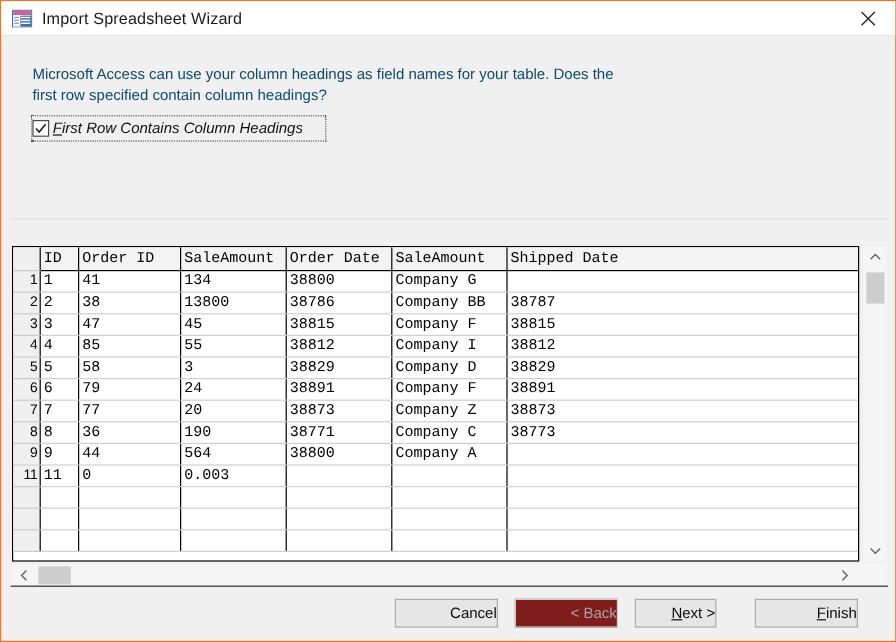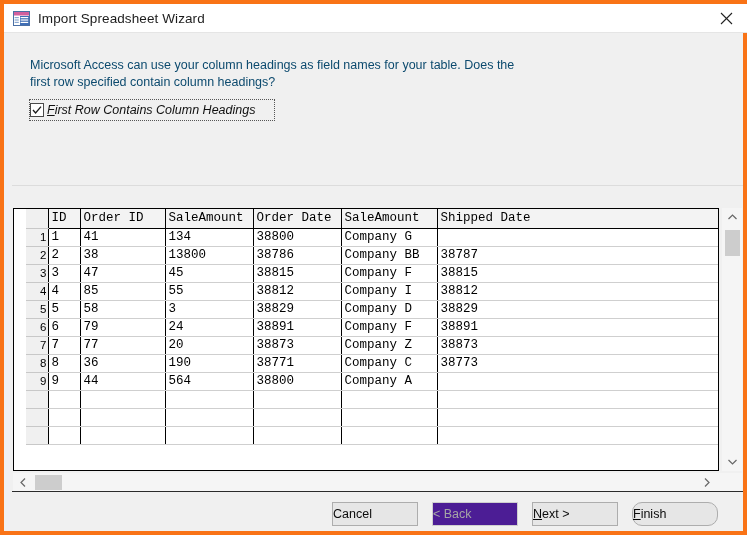--- a/index.html
+++ b/index.html
@@ -16,21 +16,21 @@
     color: #000;
     overflow: hidden;
   }
 
   .dialog {
     position: relative;
     width: 747px;
     height: 535px;
     background: #f0f0f0;
     box-sizing: border-box;
-    border: 4px solid #f97316;
+    border: 1px solid #f97316;
   }
 
   
   .titlebar {
     position: absolute;
     left: 0; top: 0;
     width: 745px;
     height: 28px;
     background: #ffffff;
     display: flex;
@@ -131,21 +131,20 @@
   }
   .grid-frame {
     position: absolute;
     left: 0; top: 0;
     width: 706px;
     height: 263px;
     border: 1px solid #000;
     background: #fff;
     box-sizing: border-box;
     overflow: hidden;
-    padding-left: 12px;
   }
 
   table.preview {
     border-collapse: collapse;
     table-layout: fixed;
     width: 704px;
     font-family: "Liberation Mono", monospace;
     font-size: 12.5px;
   }
   table.preview th,
@@ -280,35 +279,35 @@
     top: 4px;
     height: 24px;
     background: #e6e6e6;
     border: 1px solid #adadad;
     box-sizing: border-box;
     font-family: "Liberation Sans", sans-serif;
     font-size: 12.5px;
     color: #0c0c0c;
     display: flex;
     align-items: center;
-    justify-content: flex-start;
+    justify-content: flex-end;
     cursor: pointer;
     user-select: none;
   }
   .btn u { text-decoration: underline; }
   .btn.disabled {
     color: #a6a6a6;
-    background: #4c1d95;
+    background: #7f1d1d;
     border-color: #cfcfcf;
     cursor: default;
   }
   .btn-cancel { left: 328px; width: 86px; }
   .btn-back   { left: 428px; width: 86px; }
-  .btn-next   { left: 528px; width: 86px; }
-  .btn-finish { left: 628px; width: 86px; border-radius: 10px; }
+  .btn-next   { left: 528px; width: 68px; }
+  .btn-finish { left: 628px; width: 86px; }
 </style>
 </head>
 <body>
 
 <div class="dialog">
 
   <div class="titlebar">
     <span class="title-icon">
       <svg width="17" height="15" viewBox="0 0 17 15">
         <rect x="0.5" y="0.5" width="16" height="14" fill="#ffffff" stroke="#4a6fa5"></rect>
@@ -445,20 +444,29 @@
             <tr>
               <td class="gutter">9</td>
               <td>9</td>
               <td>44</td>
               <td>564</td>
               <td>38800</td>
               <td>Company A</td>
               <td class="last-col"></td>
             </tr>
             <tr>
+              <td class="gutter">11</td>
+              <td>11</td>
+              <td>0</td>
+              <td>0.003</td>
+              <td></td>
+              <td></td>
+              <td class="last-col"></td>
+            </tr>
+            <tr>
               <td class="gutter"></td>
               <td></td>
               <td></td>
               <td></td>
               <td></td>
               <td></td>
               <td class="last-col"></td>
             </tr>
             <tr>
               <td class="gutter"></td>

